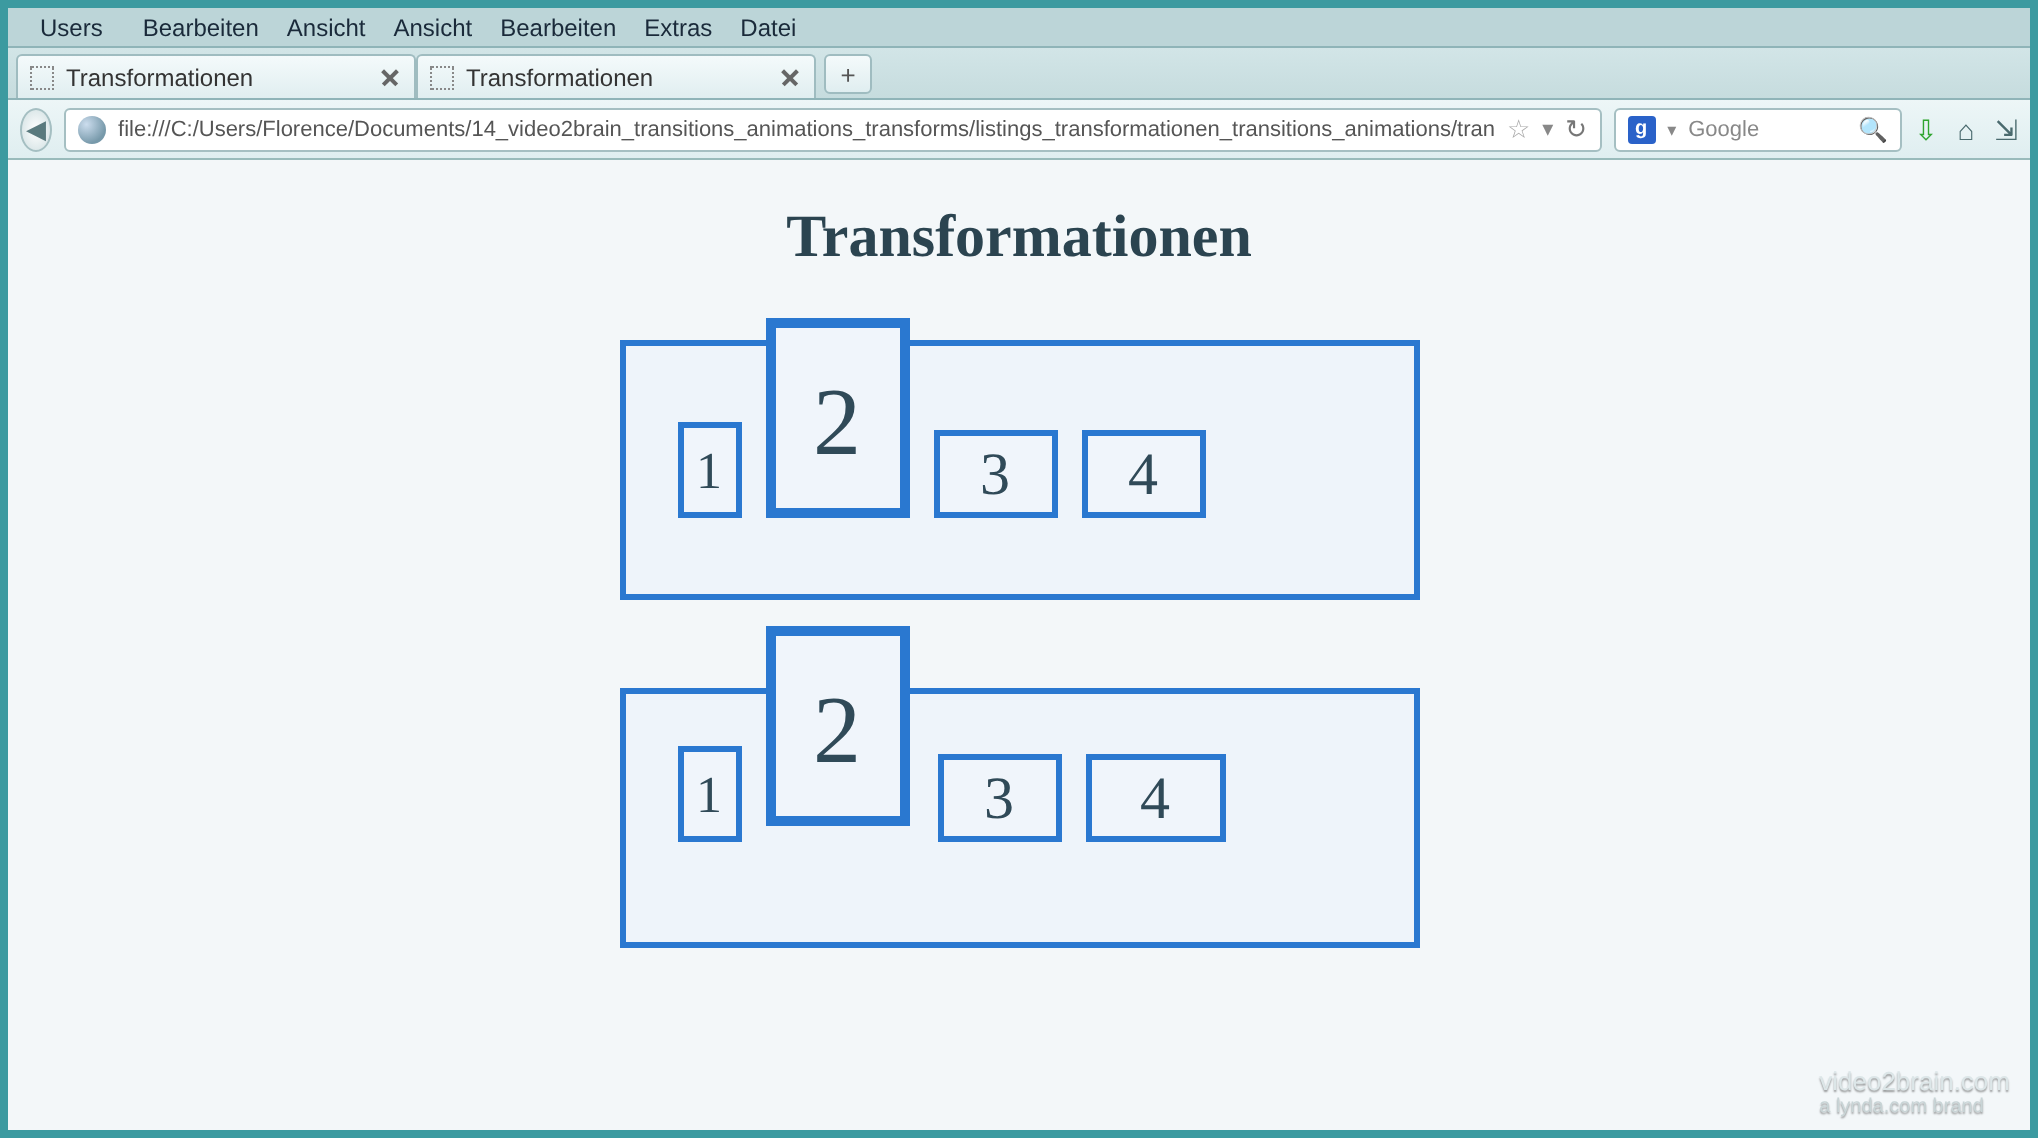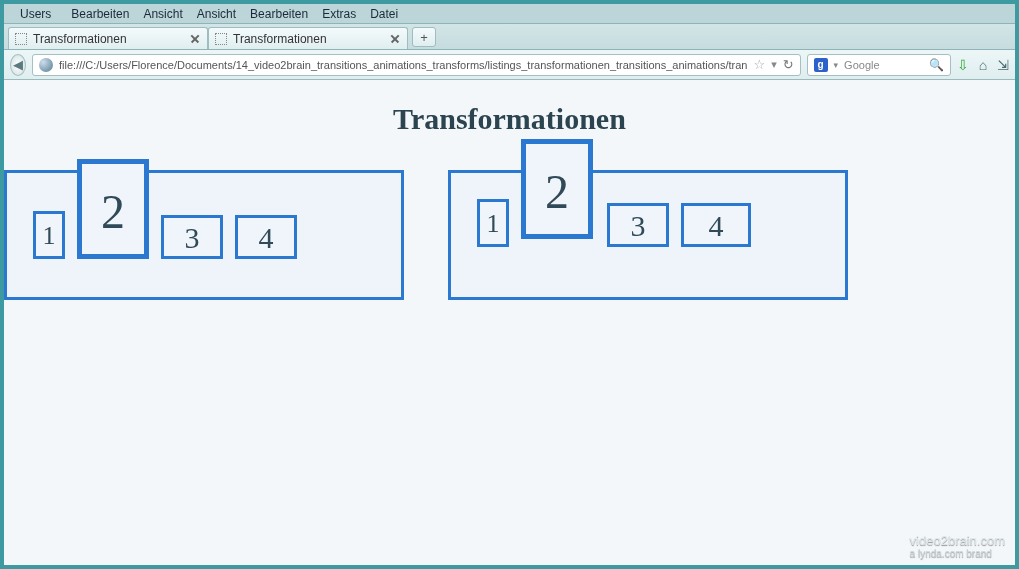--- a/index.html
+++ b/index.html
@@ -186,20 +186,21 @@
   text-align: center;
   font-family: Georgia, "Times New Roman", serif;
   font-size: 30px;
   font-weight: bold;
   color: #2b4450;
   margin-top: 22px;
 }
 
 .demo-area {
   display:flex;
+  flex-direction:column;
   align-items:center;
   gap: 44px;
   margin-top: 34px;
 }
 
 .outer {
   width: 400px;
   height: 130px;
   border: 3px solid #2a78d0;
   background: #eef4fa;

